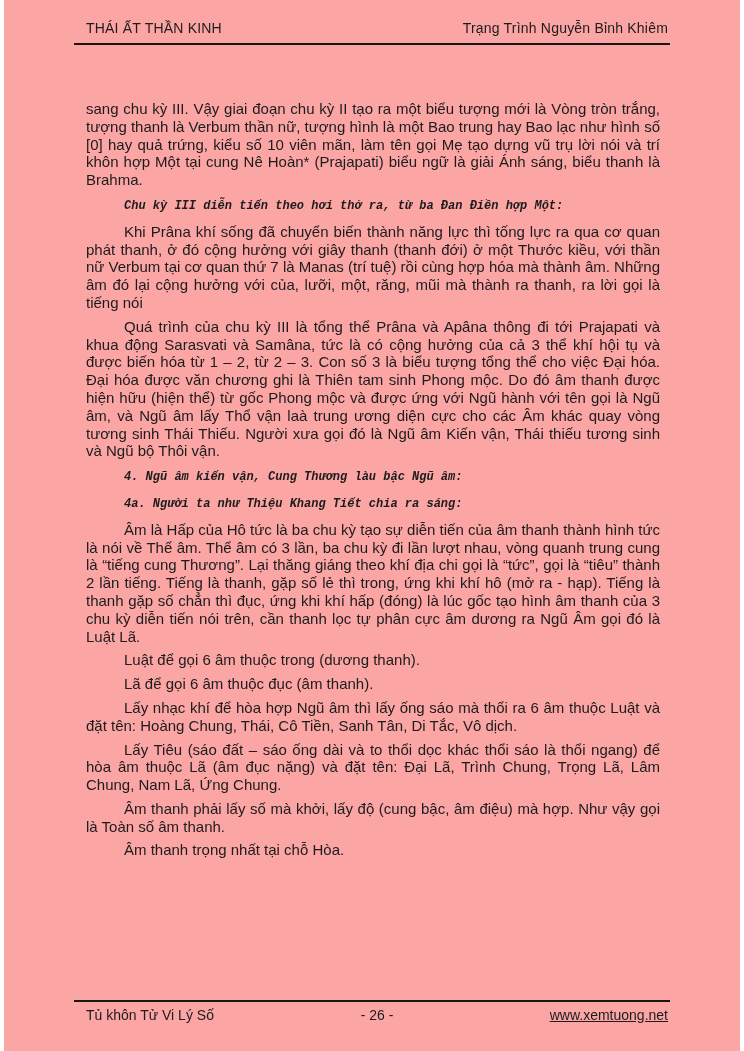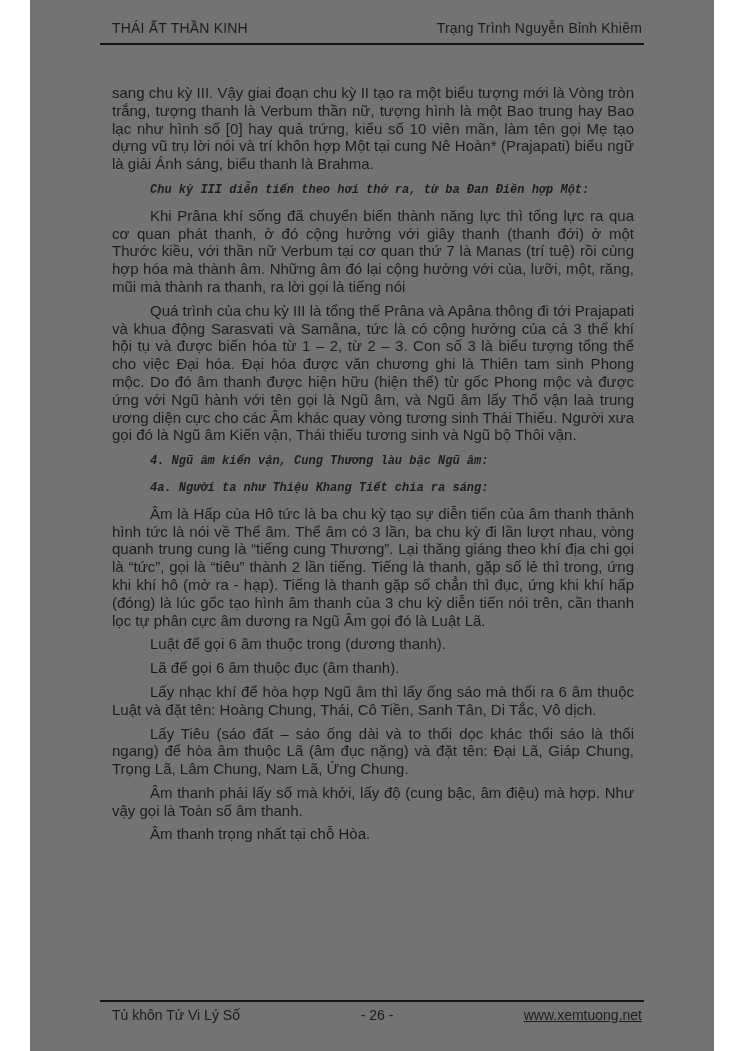--- a/index.html
+++ b/index.html
@@ -1,42 +1,42 @@
 <!DOCTYPE html>
 <html lang="vi"><head>
 <meta charset="utf-8">
 <style>
   * { box-sizing: border-box; }
   html, body { margin: 0; padding: 0; background: #ffffff; }
   .page {
     position: relative;
-    width: 684px;
+    width: 736px;
     height: 1051px;
     margin: 0 auto;
-    background: #737373;
+    background: #fca5a5;
     color: #1c1c1c;
     font-family: "Liberation Sans", "DejaVu Sans", sans-serif;
     overflow: hidden;
   }
   .header {
     position: absolute;
     top: 20px;
     left: 70px;
     right: 70px;
     display: flex;
     justify-content: space-between;
     align-items: flex-end;
     font-size: 14px;
     letter-spacing: 0.2px;
     border-bottom: 2px solid #151515;
     padding: 0 2px 7px 12px;
   }
   .main {
     position: absolute;
-    top: 84px;
+    top: 100px;
     left: 82px;
     right: 80px;
     font-size: 15px;
     line-height: 17.8px;
     text-align: justify;
   }
   .para {
     margin: 0 0 6px 0;
     text-indent: 38px;
   }
@@ -84,21 +84,21 @@
       <p class="para noindent">sang chu kỳ III. Vậy giai đoạn chu kỳ II tạo ra một biểu tượng mới là Vòng tròn trắng, tượng thanh là Verbum thần nữ, tượng hình là một Bao trung hay Bao lạc như hình số [0] hay quả trứng, kiểu số 10 viên mãn, làm tên gọi Mẹ tạo dựng vũ trụ lời nói và trí khôn hợp Một tại cung Nê Hoàn* (Prajapati) biểu ngữ là giải Ánh sáng, biểu thanh là Brahma.</p>
       <h3 class="heading">Chu kỳ III diễn tiến theo hơi thở ra, từ ba Đan Điền hợp Một:</h3>
       <p class="para">Khi Prâna khí sống đã chuyển biến thành năng lực thì tống lực ra qua cơ quan phát thanh, ở đó cộng hưởng với giây thanh (thanh đới) ở một Thước kiều, với thần nữ Verbum tại cơ quan thứ 7 là Manas (trí tuệ) rồi cùng hợp hóa mà thành âm. Những âm đó lại cộng hưởng với của, lưỡi, một, răng, mũi mà thành ra thanh, ra lời gọi là tiếng nói</p>
       <p class="para">Quá trình của chu kỳ III là tổng thể Prâna và Apâna thông đi tới Prajapati và khua động Sarasvati và Samâna, tức là có cộng hưởng của cả 3 thể khí hội tụ và được biến hóa từ 1 – 2, từ 2 – 3. Con số 3 là biểu tượng tổng thể cho việc Đại hóa. Đại hóa được văn chương ghi là Thiên tam sinh Phong mộc. Do đó âm thanh được hiện hữu (hiện thể) từ gốc Phong mộc và được ứng với Ngũ hành với tên gọi là Ngũ âm, và Ngũ âm lấy Thổ vận laà trung ương diện cực cho các Âm khác quay vòng tương sinh Thái Thiếu. Người xưa gọi đó là Ngũ âm Kiến vận, Thái thiếu tương sinh và Ngũ bộ Thôi vận.</p>
       <h3 class="heading">4. Ngũ âm kiến vận, Cung Thương làu bậc Ngũ âm:</h3>
       <h3 class="heading">4a. Người ta như Thiệu Khang Tiết chia ra sáng:</h3>
       <p class="para">Âm là Hấp của Hô tức là ba chu kỳ tạo sự diễn tiến của âm thanh thành hình tức là nói về Thể âm. Thể âm có 3 lần, ba chu kỳ đi lần lượt nhau, vòng quanh trung cung là “tiếng cung Thương”. Lại thăng giáng theo khí địa chi gọi là “tức”, gọi là “tiêu” thành 2 lần tiếng. Tiếng là thanh, gặp số lẻ thì trong, ứng khi khí hô (mở ra - hạp). Tiếng là thanh gặp số chẳn thì đục, ứng khi khí hấp (đóng) là lúc gốc tạo hình âm thanh của 3 chu kỳ diễn tiến nói trên, cần thanh lọc tự phân cực âm dương ra Ngũ Âm gọi đó là Luật Lã.</p>
       <p class="para">Luật để gọi 6 âm thuộc trong (dương thanh).</p>
       <p class="para">Lã để gọi 6 âm thuộc đục (âm thanh).</p>
       <p class="para">Lấy nhạc khí để hòa hợp Ngũ âm thì lấy ống sáo mà thổi ra 6 âm thuộc Luật và đặt tên: Hoàng Chung, Thái, Cô Tiền, Sanh Tân, Di Tắc, Vô dịch.</p>
-      <p class="para">Lấy Tiêu (sáo đất – sáo ống dài và to thổi dọc khác thổi sáo là thổi ngang) để hòa âm thuộc Lã (âm đục nặng) và đặt tên: Đại Lã, Giáp Chung, Trọng Lã, Lâm Chung, Nam Lã, Ứng Chung.</p>
+      <p class="para">Lấy Tiêu (sáo đất – sáo ống dài và to thổi dọc khác thổi sáo là thổi ngang) để hòa âm thuộc Lã (âm đục nặng) và đặt tên: Đại Lã, Trình Chung, Trọng Lã, Lâm Chung, Nam Lã, Ứng Chung.</p>
       <p class="para">Âm thanh phải lấy số mà khởi, lấy độ (cung bậc, âm điệu) mà hợp. Như vậy gọi là Toàn số âm thanh.</p>
       <p class="para">Âm thanh trọng nhất tại chỗ Hòa.</p>
     </div>
 
   <div class="footer">
     <span class="footer-left">Tủ khôn Tử Vi Lý Số</span>
     <span class="footer-center">- 26 -</span>
     <span class="footer-right">
       <a class="site-link">www.xemtuong.net</a>
     </span>

